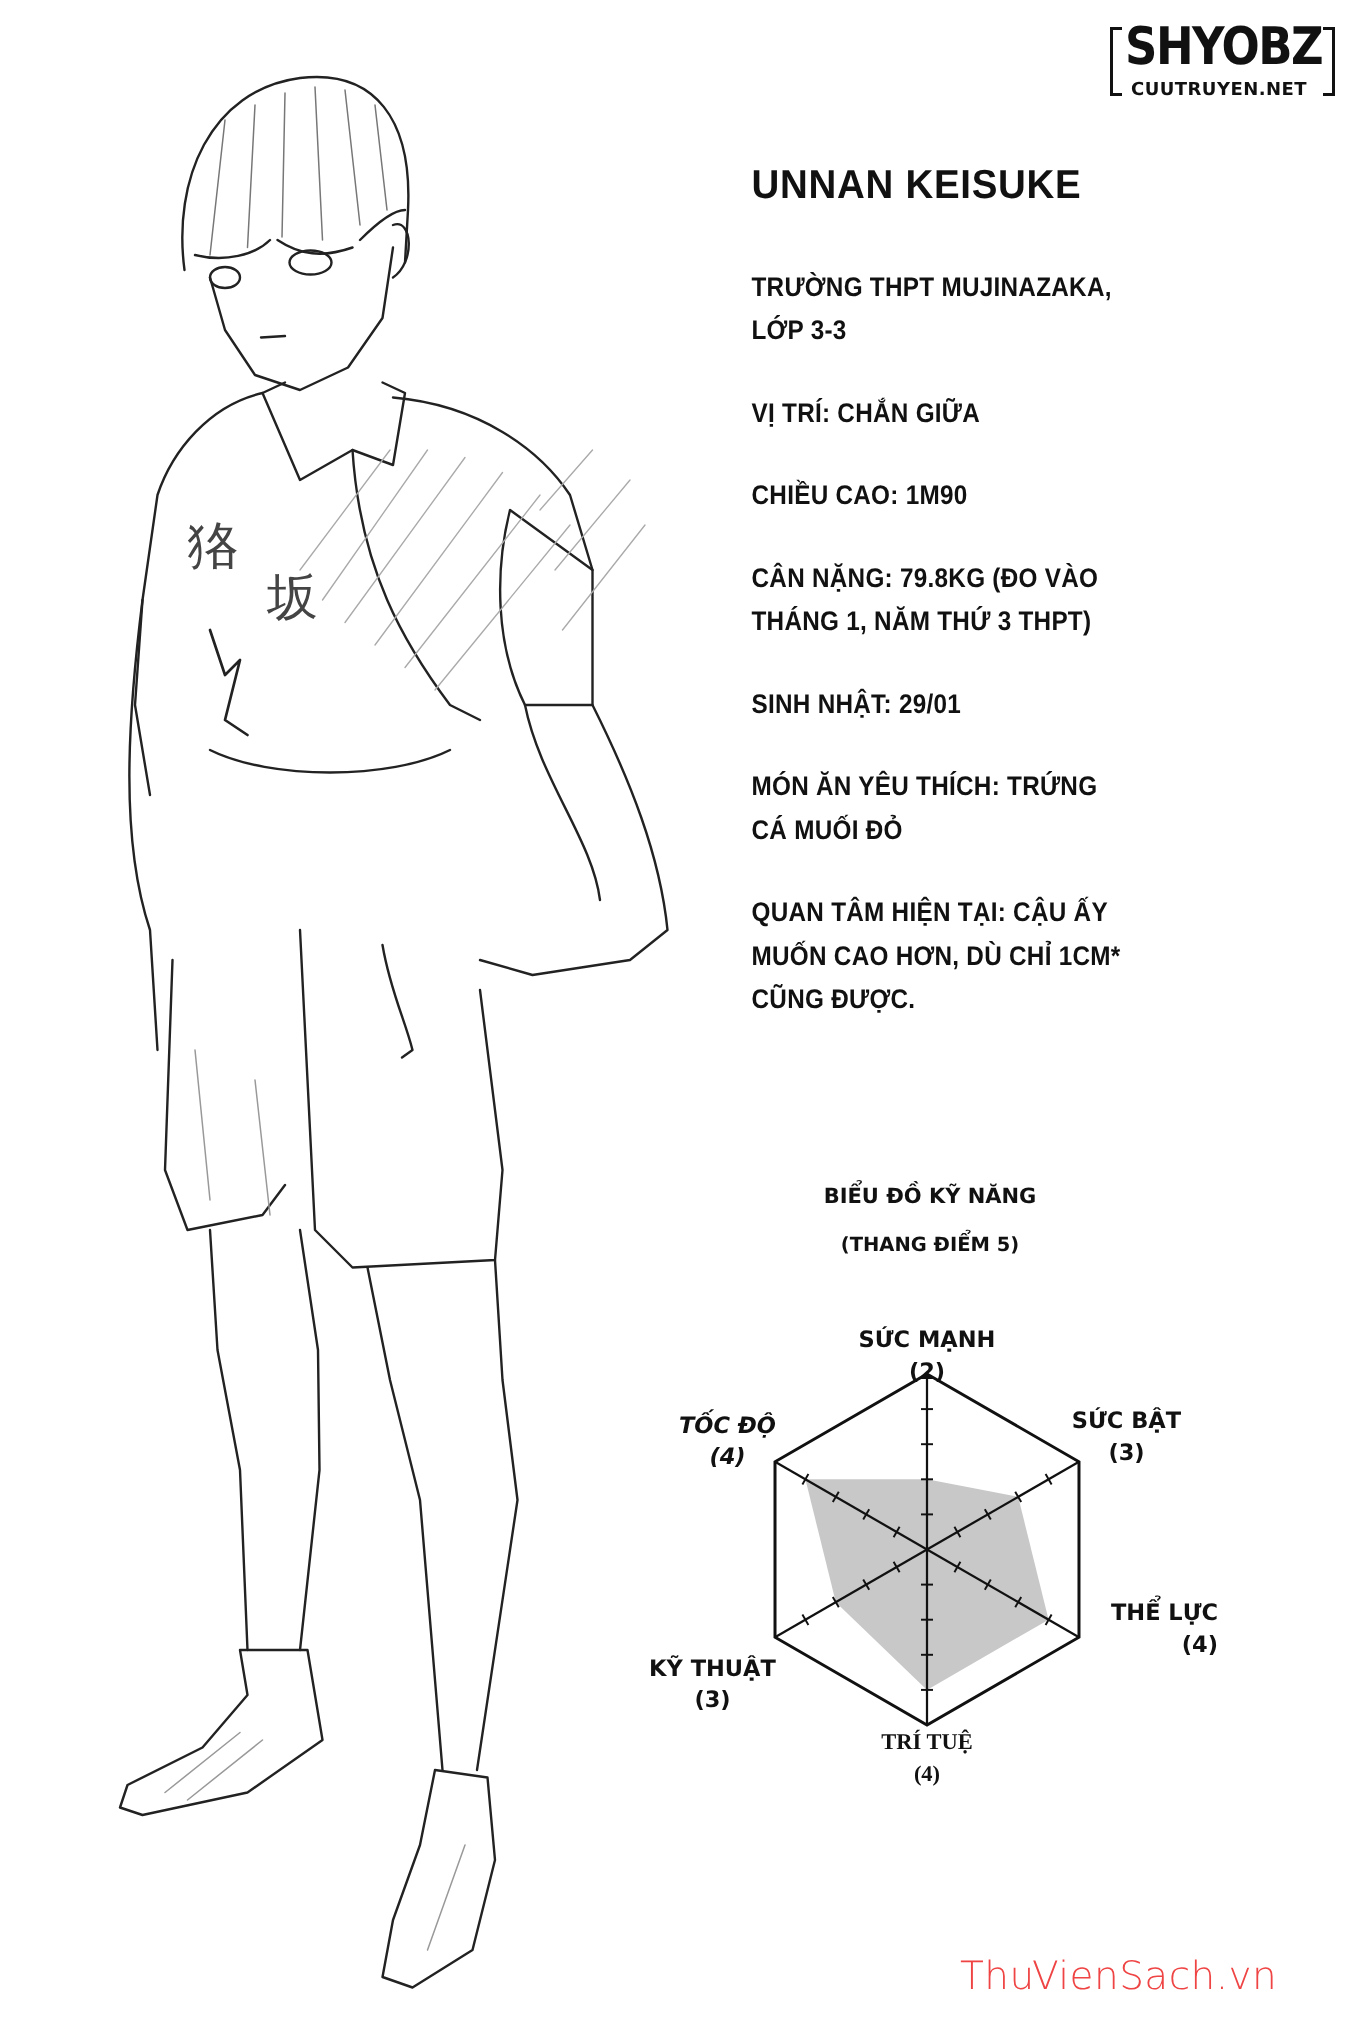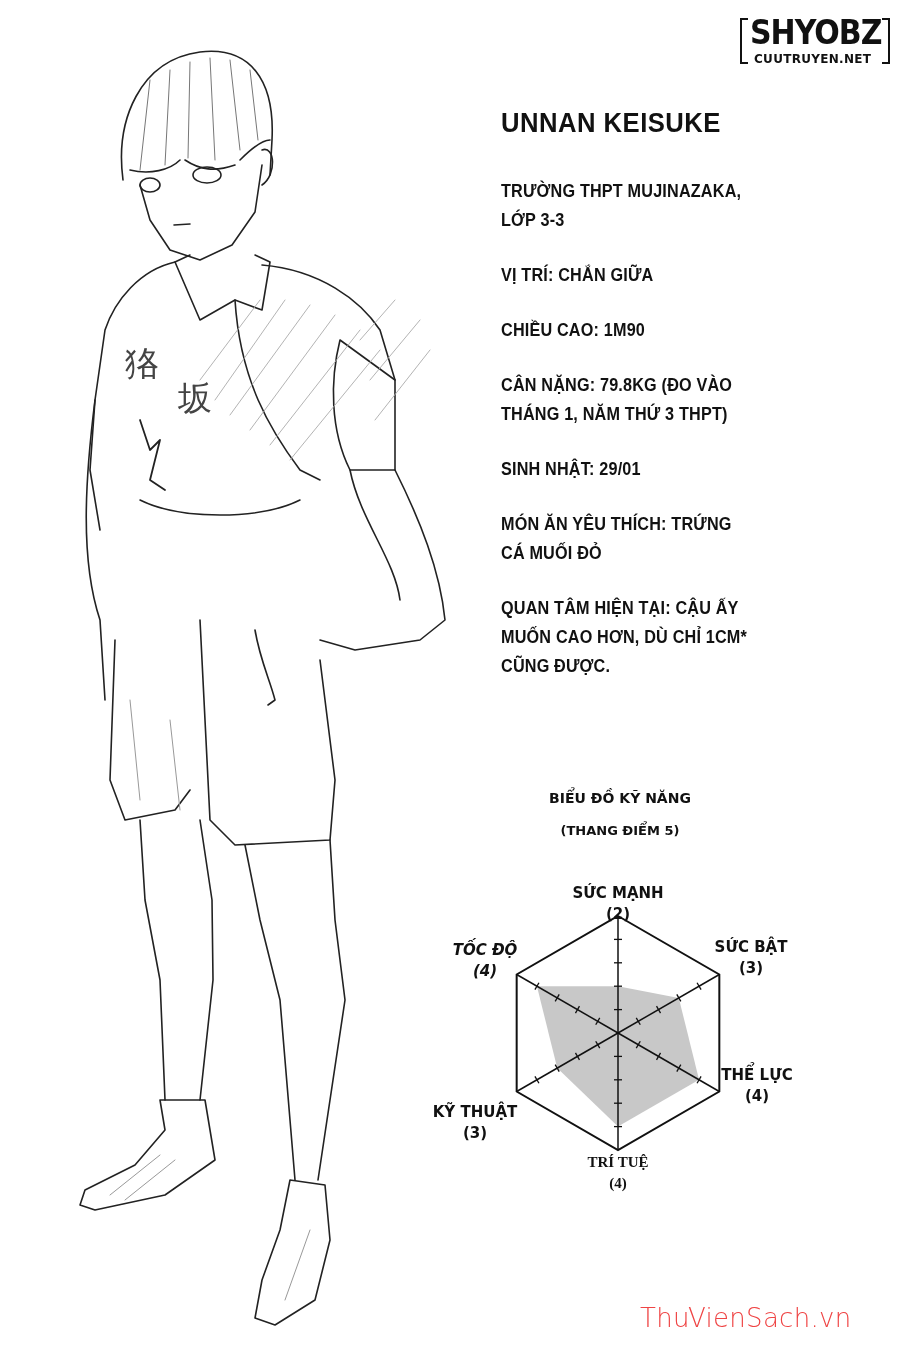--- a/index.html
+++ b/index.html
@@ -193,21 +193,21 @@
       <line x1="134.94002220577656" y1="129.66410161513775" x2="138.94002220577656" y2="122.73589838486224" stroke="#111111" stroke-width="1.3"></line>
     </svg>
   <div class="axis-label" style="left:163px; top:7px;margin-top:16px;">
     <div>SỨC MẠNH</div>
     <div>(2)</div>
   </div>
   <div class="axis-label" style="left:296px; top:77px;">
     <div>SỨC BẬT</div>
     <div>(3)</div>
   </div>
-  <div class="axis-label" style="left:302px; top:205px;">
+  <div class="axis-label" style="left:302px; top:205px;text-align:right;">
     <div>THỂ LỰC</div>
     <div>(4)</div>
   </div>
   <div class="axis-label" style="left:163px; top:292px;font-family:Liberation Serif, serif;">
     <div>TRÍ TUỆ</div>
     <div>(4)</div>
   </div>
   <div class="axis-label" style="left:20px; top:242px;">
     <div>KỸ THUẬT</div>
     <div>(3)</div>

